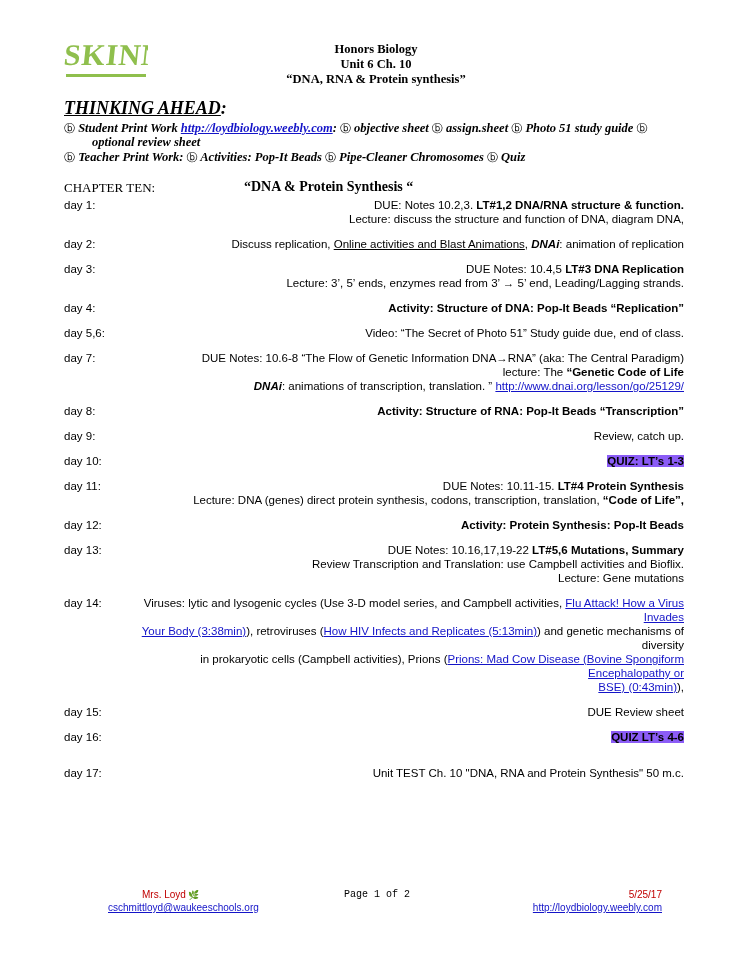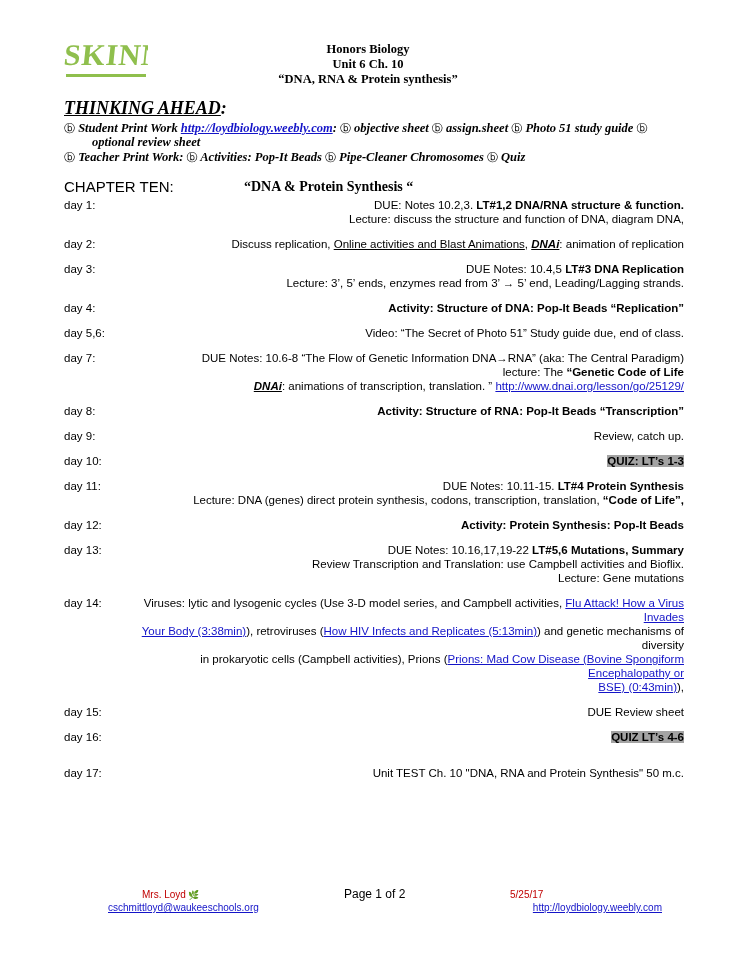--- a/index.html
+++ b/index.html
@@ -44,21 +44,21 @@
   .logo .l-bar {
     position: absolute;
     left: 2px;
     top: 44px;
     width: 80px;
     height: 3px;
     background: #8fbf4d;
   }
   .header-block {
     position: absolute;
-    left: 0;
+    left: 8px;
     top: 42px;
     width: 736px;
     text-align: center;
     font-family: "Liberation Serif", serif;
     font-weight: bold;
     font-size: 12.5px;
     line-height: 15px;
   }
   .content {
     position: absolute;
@@ -96,22 +96,22 @@
   a, .link {
     color: #1414c8;
     text-decoration: underline;
   }
   .chapter-row {
     position: relative;
     height: 20px;
     margin-top: 14px;
   }
   .chapter-left {
-    font-family: Liberation Sans, sans-serif;
-    font-size: 15px;
+    font-family: Liberation Serif, serif;
+    font-size: 13px;
     display: inline-block;
     text-align: right;
   }
   .chapter-right {
     font-family: "Liberation Serif", serif;
     font-size: 14px;
     font-weight: bold;
     position: absolute;
     left: 180px;
     top: 1px;
@@ -126,51 +126,52 @@
     position: absolute;
     left: 0;
     top: 0;
     width: 54px;
   }
   .day-body {
     margin-left: 54px;
     text-align: right;
   }
   .b { font-weight: bold; }
-  .i { font-style: italic; text-decoration: underline; }
+  .i { font-style: italic; }
   .u { text-decoration: underline; }
-  .hl { background: #a3a3a3; }
+  .hl { background: #8b5cf6; }
   .footer {
     position: absolute;
     left: 64px;
     top: 888px;
     width: 620px;
     font-size: 10px;
     line-height: 13px;
   }
   .footer .f-left {
     position: absolute;
     left: 44px;
     top: 0;
     color: #c00000;
     padding-left: 34px;
   }
   .footer .f-center {
     position: absolute;
     left: 280px;
     top: 0;
     color: #000;
-    font-family: Liberation Sans, sans-serif;
-    font-size: 12px;
+    font-family: Liberation Mono, monospace;
+    font-size: 10px;
   }
   .footer .f-right {
     position: absolute;
     left: 446px;
     top: 0;
     color: #c00000;
+    text-align: right;
     width: 152px;
   }
   .footer .f-email {
     position: absolute;
     left: 44px;
     top: 13px;
     color: #1414c8;
     text-decoration: underline;
   }
   .footer .f-url {

